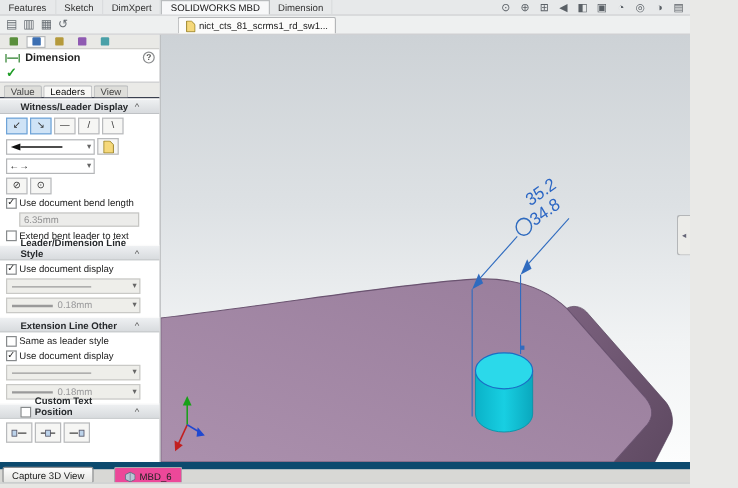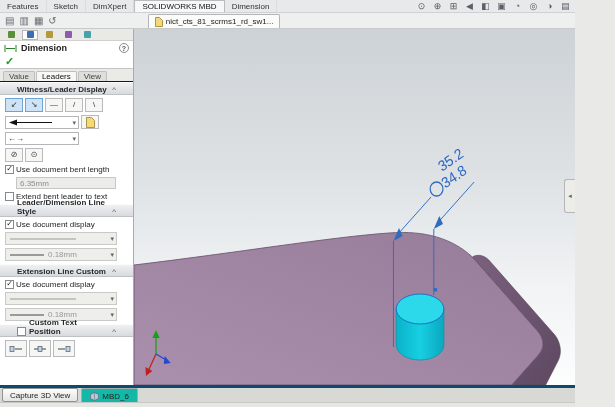--- a/index.html
+++ b/index.html
@@ -51,23 +51,23 @@
   .cb{width:9px;height:9px;border:1px solid #878a8c;background:#fff;display:inline-flex;align-items:center;justify-content:center;flex:none}
   .cb.checked::after{content:"✓";font-size:8px;color:#1c1c1c;line-height:1;margin-top:-1px}
   .lbl{color:#222}
   .txt-dis{height:12px;border:1px solid #c6c6c3;background:#ececea;color:#8f8f90;display:flex;align-items:center;padding:0 3px;width:100px}
   .indent{margin-left:11px}
 
   
   .taskpane-tab{position:absolute;right:0;top:150px;width:11px;height:34px;background:#ecece9;border:1px solid #b4b6b8;border-right:none;border-radius:3px 0 0 3px;display:flex;align-items:center;justify-content:center;color:#667;font-size:7px}
 
   
-  .bottom-tabs{height:17px;background:#d8d8d5;border-top:3px solid #0c4a6e;display:flex;align-items:flex-start;padding:0 2px;gap:3px;flex:none}
+  .bottom-tabs{height:17px;background:#d8d8d5;border-top:6px solid #0c4a6e;display:flex;align-items:center;padding:0 2px;gap:17px;flex:none}
   .capture-btn{height:14px;margin-bottom:1px;padding:0 7px;background:linear-gradient(#fdfdfd,#e4e4e1);border:1px solid #8f9193;border-radius:2px;display:flex;align-items:center;color:#222;cursor:default}
-  .view-tab{height:15px;background:#14b8a6;border:1px solid #a9abad;border-bottom:none;border-radius:2px 2px 0 0;padding:0 8px;display:flex;align-items:center;gap:3px;color:#222}
+  .view-tab{height:15px;background:#ec4899;border:1px solid #a9abad;border-bottom:none;border-radius:2px 2px 0 0;padding:0 8px;display:flex;align-items:center;gap:3px;color:#222}
   .statusbar{height:5px;background:#e6e6e3;border-top:1px solid #c6c8ca;flex:none}
 </style>
 </head>
 <body>
 
 <div class="app">
 
   <div class="ribbon-tabs">
     <div class="rtab">Features</div>
     <div class="rtab">Sketch</div>
@@ -176,21 +176,21 @@
             <span>←→</span>
             <span class="caret">▾</span>
           </div>
         </div>
         <div class="row">
           <span class="ibtn">⊘</span>
           <span class="ibtn">⊙</span>
         </div>
         <div class="row">
           <span class="cb checked"></span>
-          <span class="lbl">Use document bent length</span>
+          <span class="lbl">Use document bend length</span>
         </div>
         <div class="row indent">
           <div class="txt-dis">6.35mm</div>
         </div>
         <div class="row">
           <span class="cb"></span>
           <span class="lbl">Extend bent leader to text</span>
         </div>
       </div>
 
@@ -212,24 +212,28 @@
         <div class="dd dis" style="width:112px">
           <svg width="38" height="6" viewBox="0 0 38 6">
               <line x1="2" y1="3" x2="36" y2="3" stroke="#9a9a9a" stroke-width="2"></line>
             </svg>
           <span>0.18mm</span>
           <span class="caret">▾</span>
         </div>
       </div>
 
       <div class="sec-h">
-        <span>Extension Line Custom</span>
+        <span>Extension Line Other</span>
         <span class="chev">^</span>
       </div>
       <div class="sec-body">
+        <div class="row">
+          <span class="cb"></span>
+          <span class="lbl">Same as leader style</span>
+        </div>
         <div class="row">
           <span class="cb checked"></span>
           <span class="lbl">Use document display</span>
         </div>
         <div class="dd dis" style="width:112px">
           <svg width="70" height="6" viewBox="0 0 70 6">
               <line x1="2" y1="3" x2="68" y2="3" stroke="#9a9a9a" stroke-width="1"></line>
             </svg>
           <span class="caret">▾</span>
         </div>

